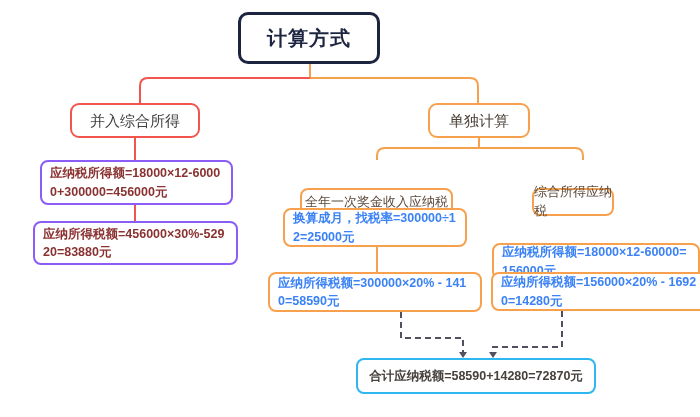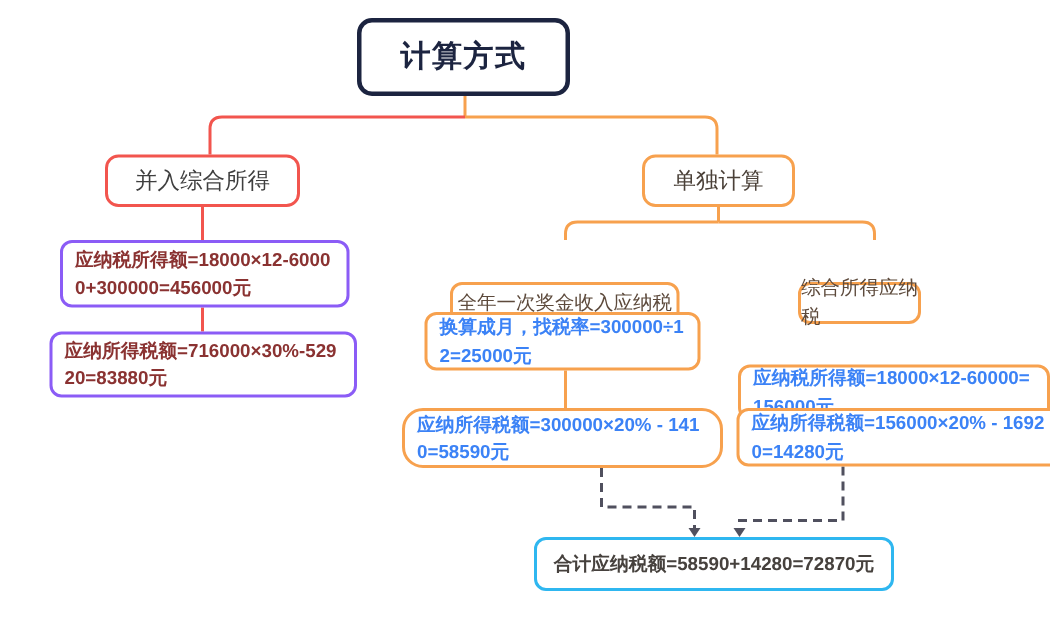--- a/index.html
+++ b/index.html
@@ -31,21 +31,21 @@
   .node-bonus{left:300px;top:160px;width:153px;}
   .node-comp{left:532px;top:160px;width:82px;}
   .step{
     border-radius:8px;padding:3px 8px;font-size:12.5px;font-weight:bold;
   }
   .step-red{border:2px solid #8b5cf6;color:#8A3231;}
   .step-orange{border:2px solid #F7A14E;color:#3b82f6;}
   .red1{left:40px;top:160px;width:193px;height:45px;}
   .red2{left:33px;top:221px;width:205px;height:44px;}
   .bonus1{left:283px;top:208px;width:184px;height:39px;}
-  .bonus2{left:268px;top:272px;width:214px;height:40px;border-radius:14px;}
+  .bonus2{left:268px;top:272px;width:214px;height:40px;}
   .comp1{left:492px;top:210px;width:208px;height:37px;margin-top:33px;}
   .comp2{left:491px;top:272px;width:220px;height:39px;}
   .total-box{
     left:356px;top:358px;width:240px;height:36px;border:2px solid #2FB7F0;border-radius:8px;
     justify-content:center;font-size:12.5px;font-weight:bold;color:#46413D;padding:12px 4px;
   }
 </style>
 </head>
 <body>
 
@@ -75,21 +75,21 @@
     <path d="M 401 312 L 401 338 L 463 338 L 463 353" fill="none" stroke="#50505E" stroke-width="2" stroke-dasharray="6 4"></path>
     <path d="M 562 311 L 562 347 L 493 347 L 493 353" fill="none" stroke="#50505E" stroke-width="2" stroke-dasharray="6 4"></path>
     <polygon points="459,352 467,352 463,358" fill="#50505E"></polygon>
     <polygon points="489,352 497,352 493,358" fill="#50505E"></polygon>
   </svg>
 
   <div class="box title-box">计算方式</div>
 
   <div class="box node node-red">并入综合所得</div>
   <div class="box step step-red red1">应纳税所得额=18000×12-60000+300000=456000元</div>
-  <div class="box step step-red red2">应纳所得税额=716000×30%-52920=83880元</div>
+  <div class="box step step-red red2">应纳所得税额=456000×30%-52920=83880元</div>
 
   <div class="box node node-orange-main">单独计算</div>
 
   <div class="box node node-orange-sub node-bonus">全年一次奖金收入应纳税</div>
   <div class="box step step-orange bonus1">换算成月，找税率=300000÷12=25000元</div>
   <div class="box step step-orange bonus2">应纳所得税额=300000×20% - 1410=58590元</div>
 
   <div class="box node node-orange-sub node-comp">综合所得应纳税</div>
   <div class="box step step-orange comp1">应纳税所得额=18000×12-60000=156000元</div>
   <div class="box step step-orange comp2">应纳所得税额=156000×20% - 16920=14280元</div>

